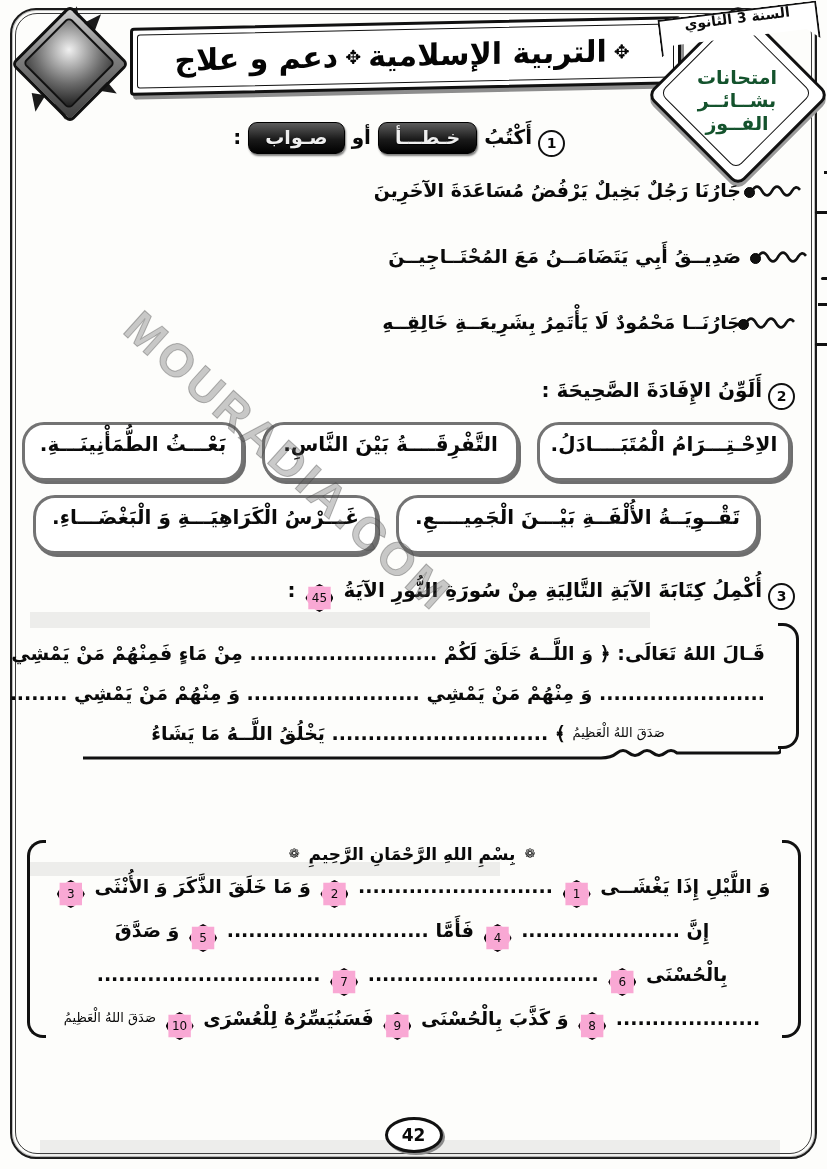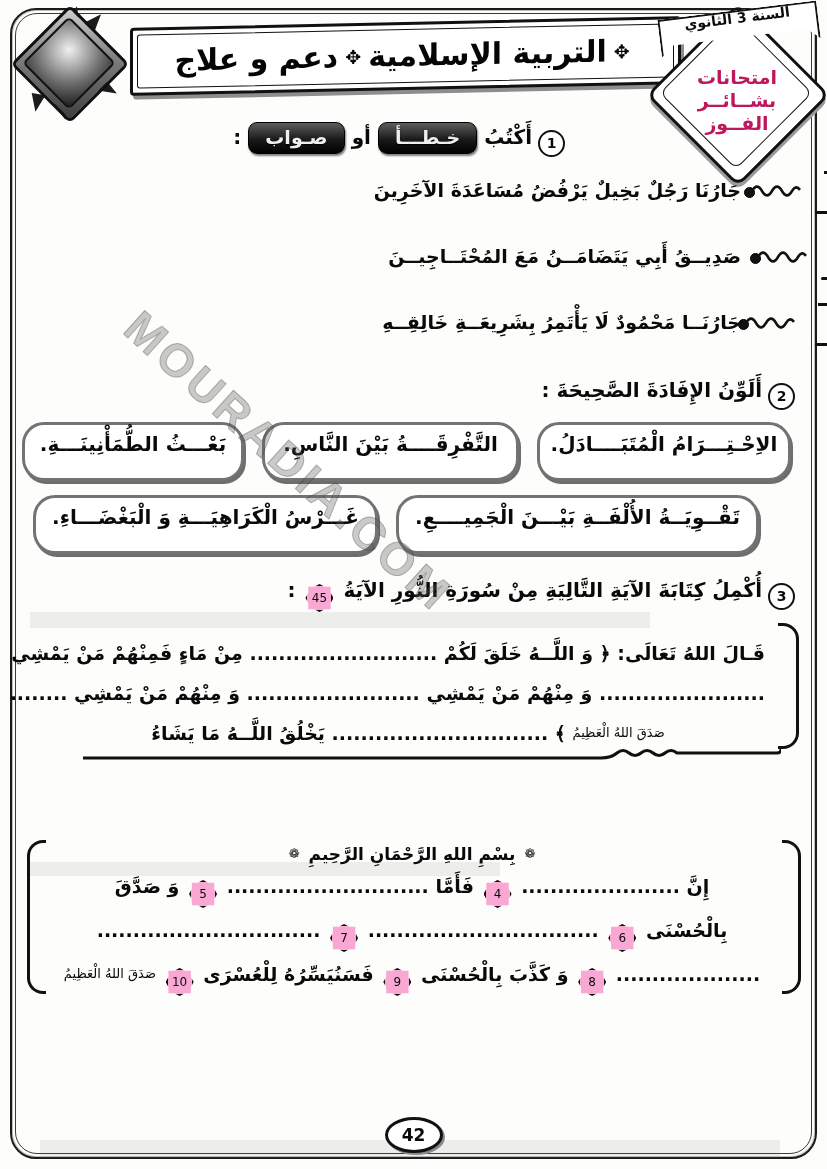--- a/index.html
+++ b/index.html
@@ -99,21 +99,21 @@
   #badge .banner-text{
     position:absolute;left:0;right:0;top:2px;text-align:center;
     font-size:14px;font-weight:700;white-space:nowrap;color:#0b0b0b;
     transform:rotate(-7deg);
   }
   #badge .badge-lines{
     position:absolute;left:0;right:0;top:58px;text-align:center;
     line-height:1.22;
   }
   #badge .badge-lines div{
-    font-size:19px;font-weight:700;color:#be185d;letter-spacing:1px;
+    font-size:19px;font-weight:700;color:#14532d;letter-spacing:1px;
   }
 
   
   .ar{
     font-family:"DejaVu Sans","Liberation Sans",sans-serif;
     direction:rtl;unicode-bidi:isolate;
   }
   .qnum{
     display:inline-flex;align-items:center;justify-content:center;
     width:23px;height:23px;border:2px solid #111;border-radius:50%;
@@ -399,20 +399,21 @@
   <div id="ex4" class="ar">
 
     <div class="frame">
       <div class="brace-r"></div>
       <div class="brace-l"></div>
 
       <div class="basmala">
         <span class="orn">❁</span><span>بِسْمِ اللهِ الرَّحْمَانِ الرَّحِيمِ</span><span class="orn">❁</span>
       </div>
 
+      <div class="line4" id="l4-0"><span>وَ اللَّيْلِ إِذَا يَغْشَــى</span> <span class="ayah">1</span> <span class="dots">...........................</span> <span class="ayah">2</span> <span>وَ مَا خَلَقَ الذَّكَرَ وَ الأُنْثَى</span> <span class="ayah">3</span> </div>
       <div class="line4" id="l4-1"><span>إِنَّ</span> <span class="dots">......................</span> <span class="ayah">4</span> <span>فَأَمَّا</span> <span class="dots">............................</span> <span class="ayah">5</span> <span>وَ صَدَّقَ</span> </div>
       <div class="line4" id="l4-2"><span>بِالْحُسْنَى</span> <span class="ayah">6</span> <span class="dots">................................</span> <span class="ayah">7</span> <span class="dots">...............................</span> </div>
       <div class="line4" id="l4-3"><span class="dots">....................</span> <span class="ayah">8</span> <span>وَ كَذَّبَ بِالْحُسْنَى</span> <span class="ayah">9</span> <span>فَسَنُيَسِّرُهُ لِلْعُسْرَى</span> <span class="ayah">10</span> <span class="sadaqa">صَدَقَ اللهُ الْعَظِيمُ</span> </div>
     </div>
   </div>
 
   <div id="pagenum">42</div>
 
   <div id="watermark">MOURADIA.COM</div>
 </div>

